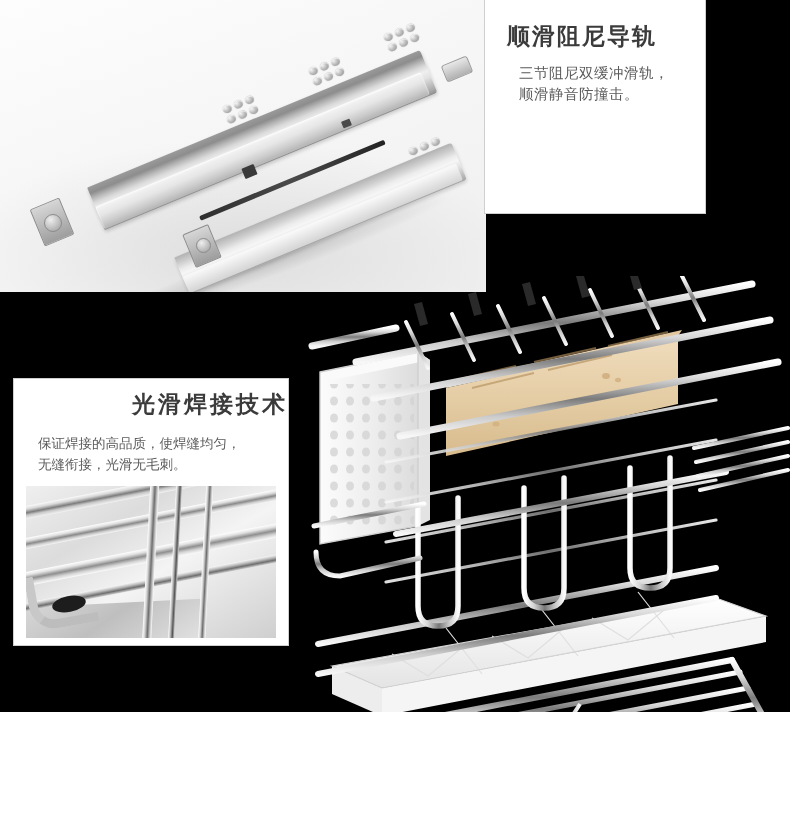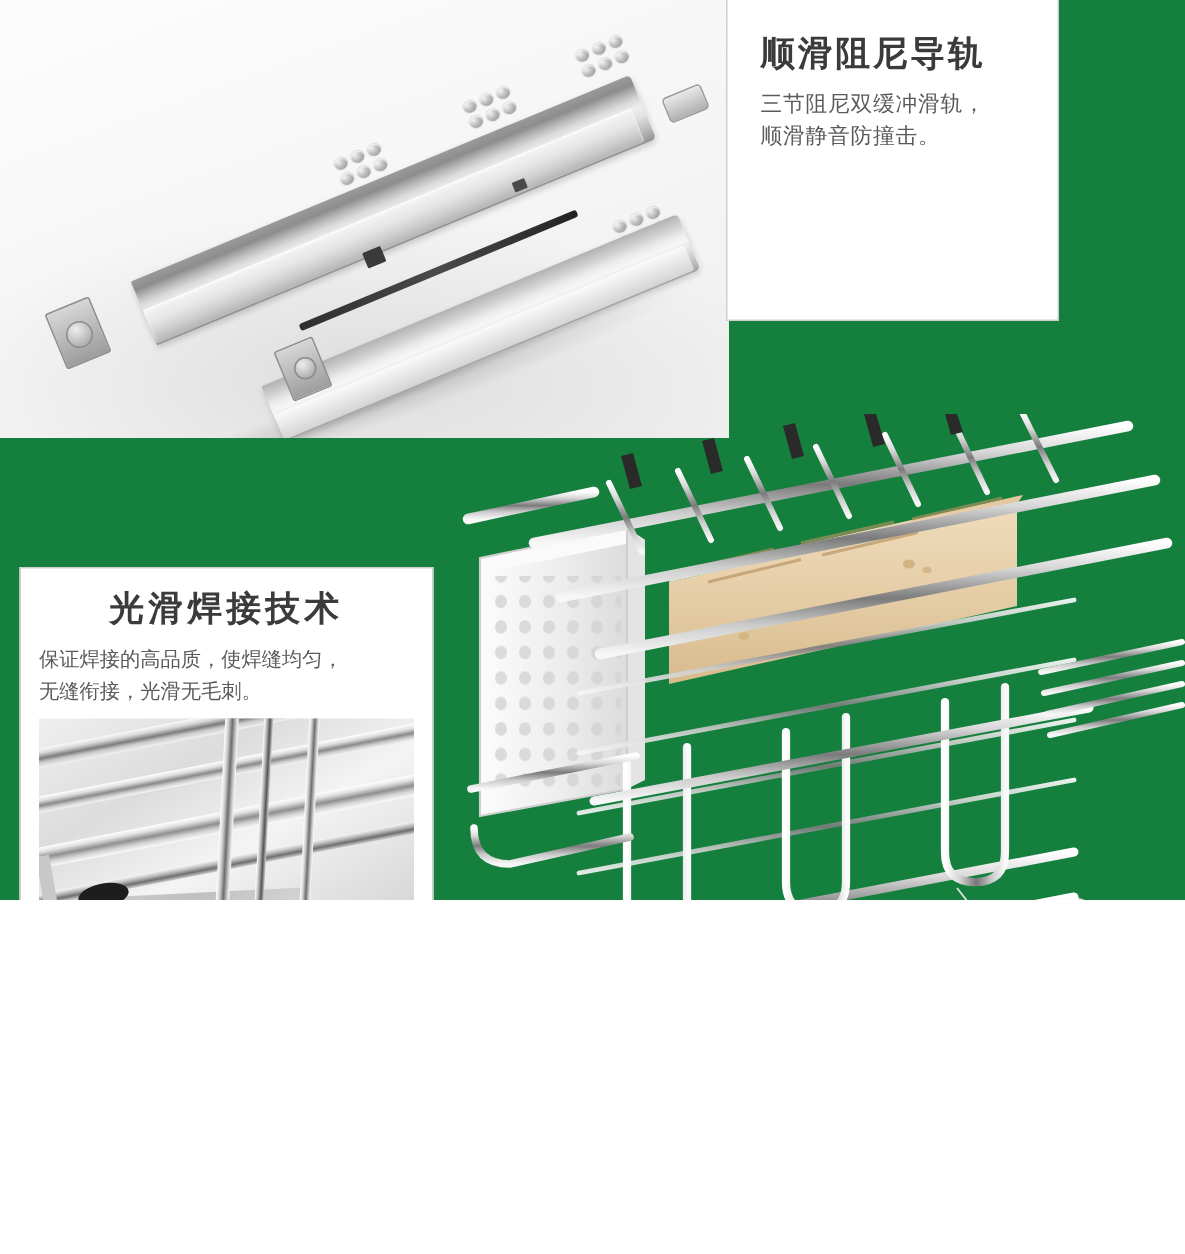--- a/index.html
+++ b/index.html
@@ -6,22 +6,22 @@
     margin: 0;
     padding: 0;
     background: #ffffff;
   }
   body {
     font-family: "DejaVu Sans", "Liberation Sans", sans-serif;
   }
   #page {
     position: relative;
     width: 790px;
-    height: 600px;
-    background: #15803d;
+    height: 712px;
+    background: #000000;
     overflow: hidden;
   }
 
   
   .photo-rails {
     position: absolute;
     left: 0; top: 0;
     width: 486px; height: 292px;
     background: linear-gradient(160deg,#fdfdfd 0%,#f7f7f7 40%,#efefef 100%);
     overflow: hidden;
@@ -163,26 +163,26 @@
     padding: 14px 0 0 0;
   }
   .card-title {
     font-size: 23px;
     font-weight: bold;
     color: #3b3b3b;
     letter-spacing: 2px;
     margin: 0 0 9px 0;
     line-height: 1.2;
   }
-  .card-title.center { text-align: center; letter-spacing: 3px; }
+  .card-title.center { text-align: right; letter-spacing: 3px; font-family: Liberation Mono, monospace; }
   .card-sub {
     font-size: 14.5px;
     color: #5a5a5a;
     line-height: 1.5;
-    margin: 0;
+    margin: 12px;
     letter-spacing: .5px;
     white-space: pre-line;
   }
   .card-sub.weld {
     padding: 0 8px 0 12px;
     font-size: 13.5px;
     letter-spacing: 0;
     line-height: 1.55;
   }
   .card-features {

